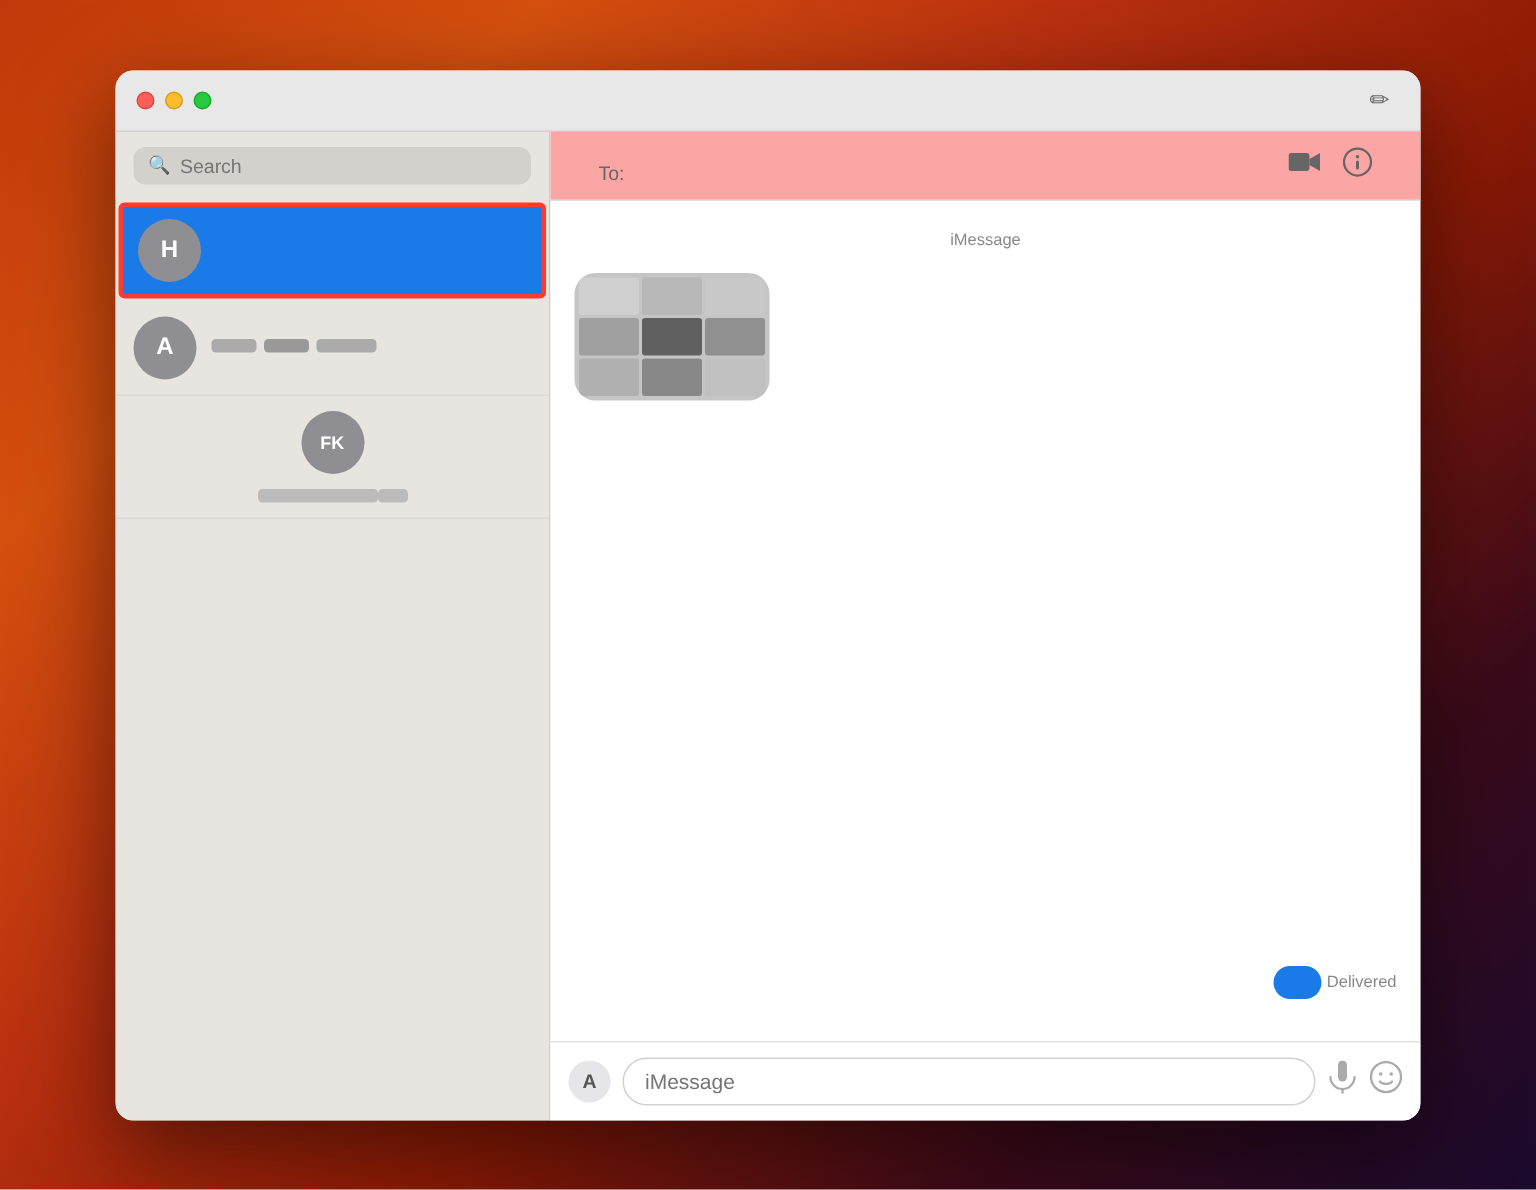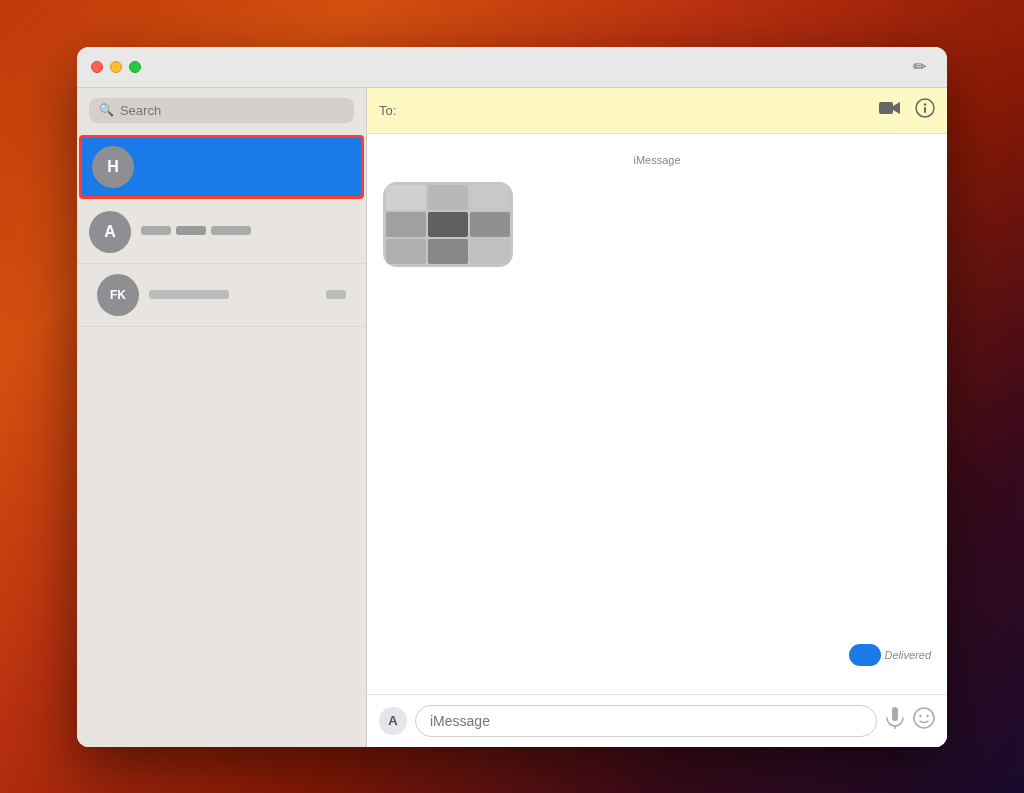--- a/index.html
+++ b/index.html
@@ -162,26 +162,26 @@
 
     
     .chat-area {
       flex: 1;
       display: flex;
       flex-direction: column;
       background: #fff;
     }
 
     .chat-header {
-      padding: 10px 12px;
+      padding: 10px 32px;
       border-bottom: 1px solid #e0e0e0;
       display: flex;
-      align-items: center;
+      align-items: flex-end;
       min-height: 44px;
-      background: #fef9c3;
+      background: #fca5a5;
     }
 
     .chat-to-label {
       font-size: 13px;
       color: #666;
       margin-right: 6px;
     }
 
     .chat-recipient-input {
       flex: 1;
@@ -214,21 +214,20 @@
     .message-timestamp {
       text-align: center;
       font-size: 11px;
       color: #888;
       margin-bottom: 16px;
     }
 
     .message-row {
       display: flex;
       margin-bottom: 8px;
-      font-style: italic;
     }
 
     .message-row.incoming {
       justify-content: flex-start;
     }
 
     .message-row.outgoing {
       justify-content: flex-end;
       flex-direction: column;
       align-items: flex-end;
@@ -345,21 +344,21 @@
             <div class="conversation-name-row">
               <div style="display:flex;gap:5px;align-items:center;">
                 <div style="height:9px;width:30px;background:#aaa;border-radius:3px;"></div>
                 <div style="height:9px;width:30px;background:#999;border-radius:3px;"></div>
                 <div style="height:9px;width:40px;background:#aaa;border-radius:3px;"></div>
               </div>
             </div>
           </div>
         </div>
 
-        <div class="conversation-item conv-inactive" style="padding: 10px 20px;">
+        <div class="conversation-item conv-inactive" style="padding: 10px 8px; flex-direction: column;">
           <div class="avatar gray" style="font-size:12px;">
             <span>FK</span>
           </div>
           <div class="conversation-details">
             <div style="display:flex;justify-content:space-between;align-items:center;">
               <div style="height:9px;width:80px;background:#bbb;border-radius:3px;"></div>
               <div style="height:9px;width:20px;background:#bbb;border-radius:3px;"></div>
             </div>
           </div>
         </div>

